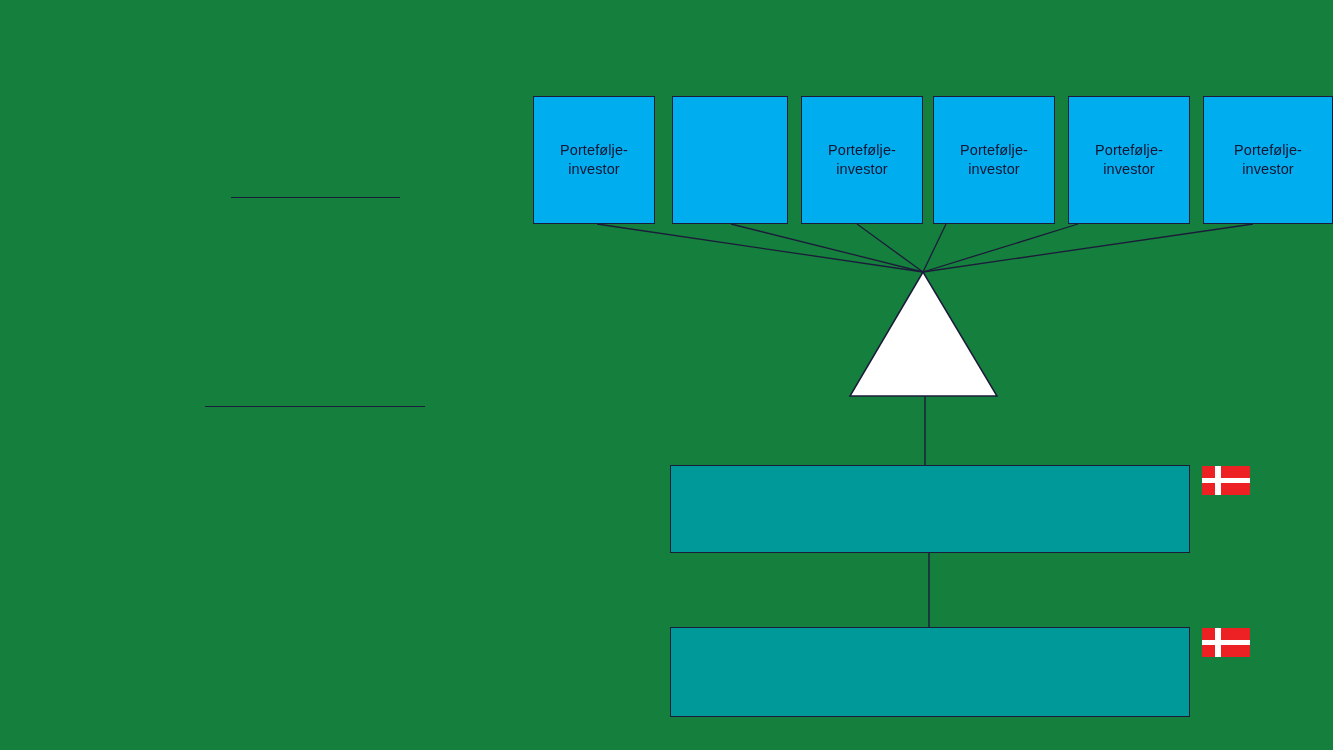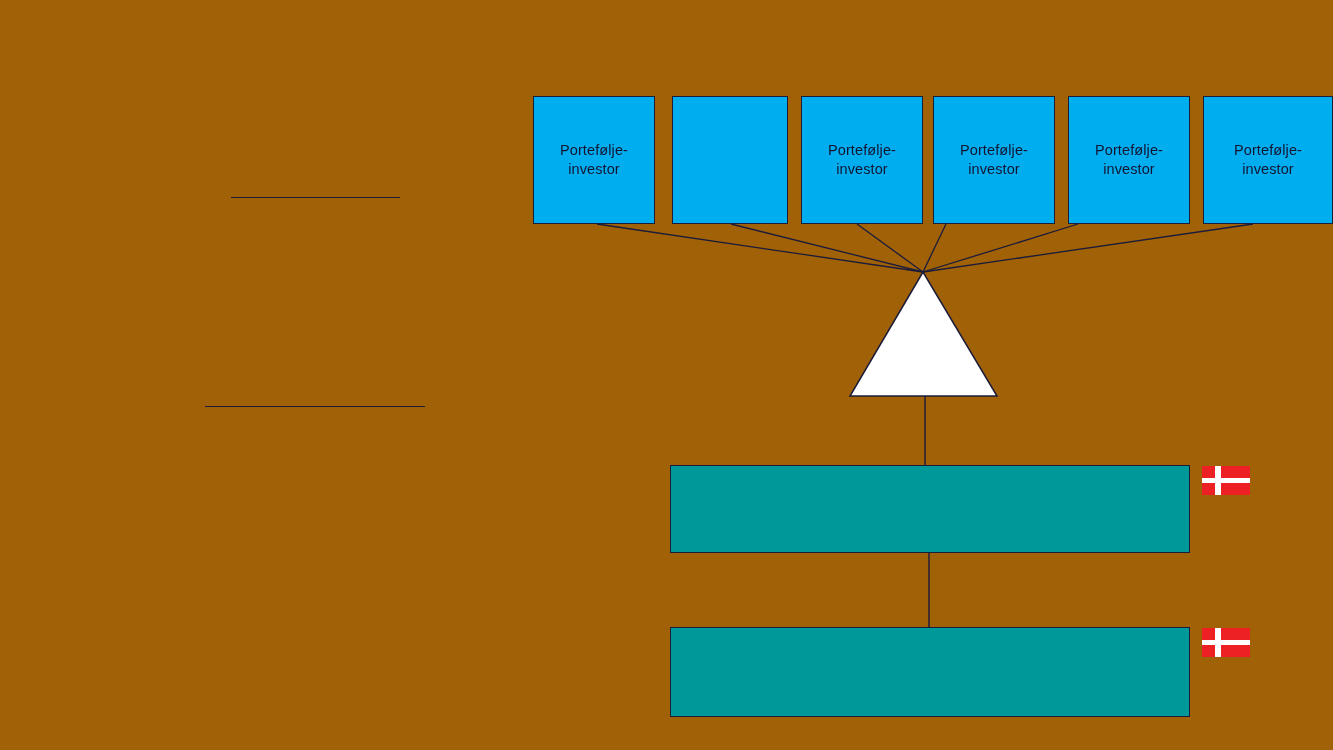--- a/index.html
+++ b/index.html
@@ -7,21 +7,21 @@
     padding: 0;
     background: #ffffff;
   }
   body {
     font-family: "Liberation Sans", sans-serif;
   }
   #canvas {
     position: relative;
     width: 1333px;
     height: 750px;
-    background: #a16207;
+    background: #15803d;
     overflow: hidden;
   }
   #edges {
     position: absolute;
     left: 0;
     top: 0;
     width: 1333px;
     height: 750px;
     pointer-events: none;
   }

